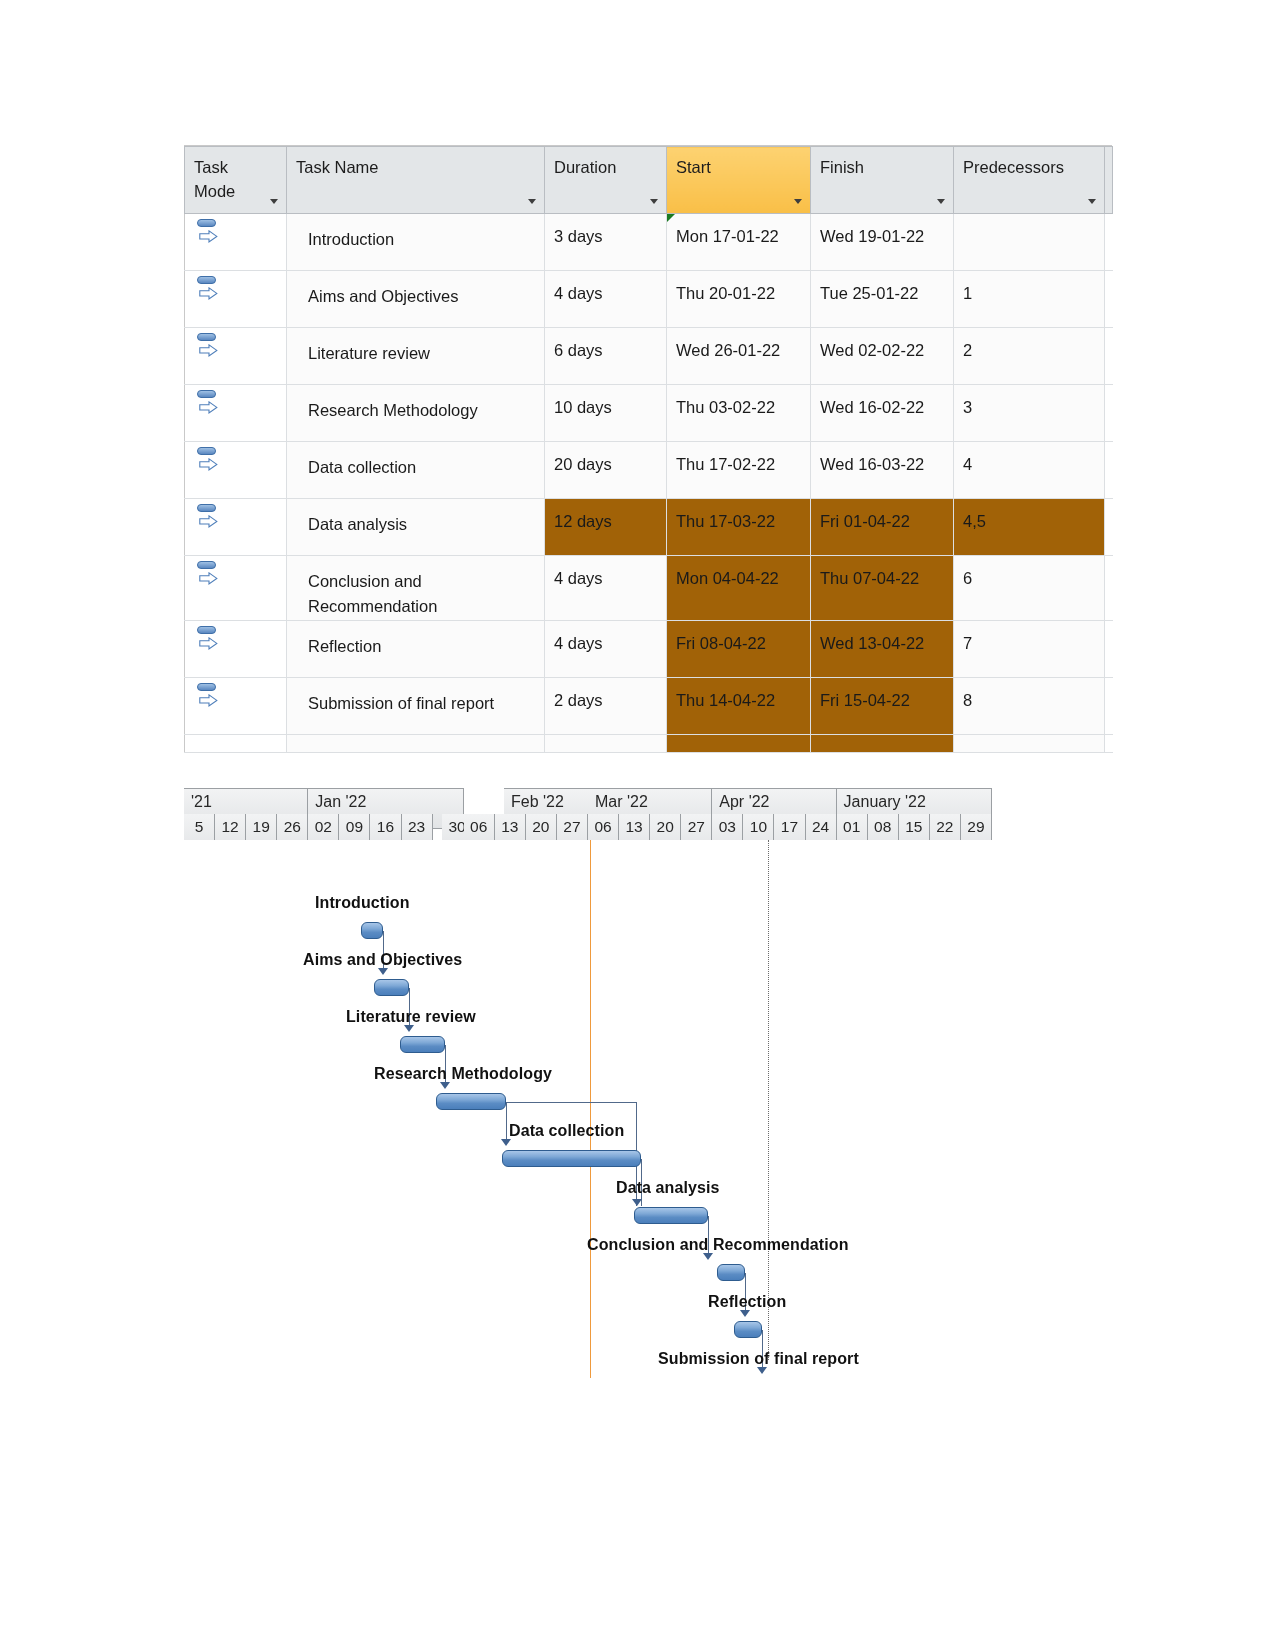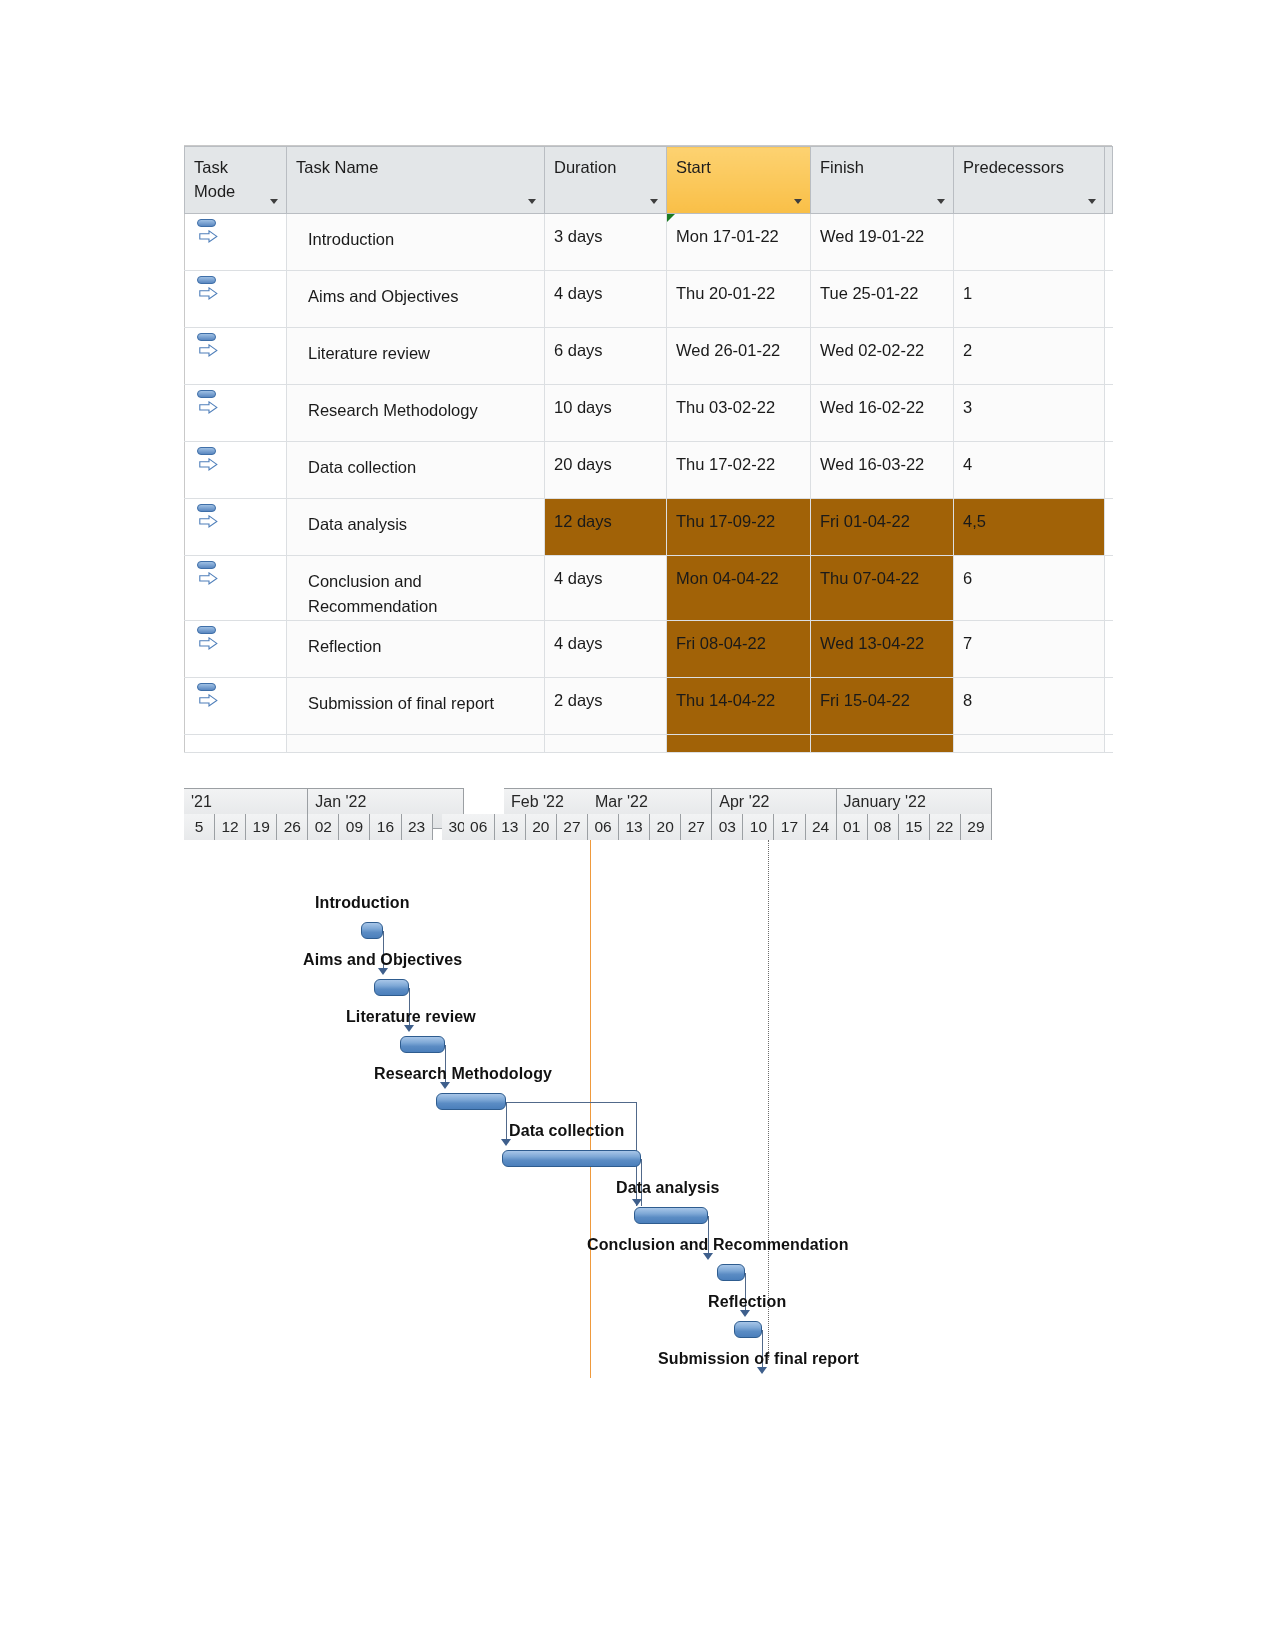--- a/index.html
+++ b/index.html
@@ -378,21 +378,21 @@
         <td class="c-mode-cell">
           <div class="mode-icon">
             <span class="bar"></span>
             <svg class="arrow" viewBox="0 0 19 13">
               <polygon points="0.8,3.8 10,3.8 10,0.9 17.8,6.4 10,11.9 10,9 0.8,9" fill="#ffffff" stroke="#4f7fba" stroke-width="1.1"></polygon>
             </svg>
           </div>
         </td>
         <td class="cell-text name-cell">Data analysis</td>
         <td class="cell-text sel">12 days</td>
-        <td class="cell-text sel">Thu 17-09-22</td>
+        <td class="cell-text sel">Thu 17-03-22</td>
         <td class="cell-text sel">Fri 01-04-22</td>
         <td class="cell-text sel">4,5</td>
         <td class="empty-right"></td>
       </tr>
 
       <tr>
         <td class="c-mode-cell">
           <div class="mode-icon">
             <span class="bar"></span>
             <svg class="arrow" viewBox="0 0 19 13">

